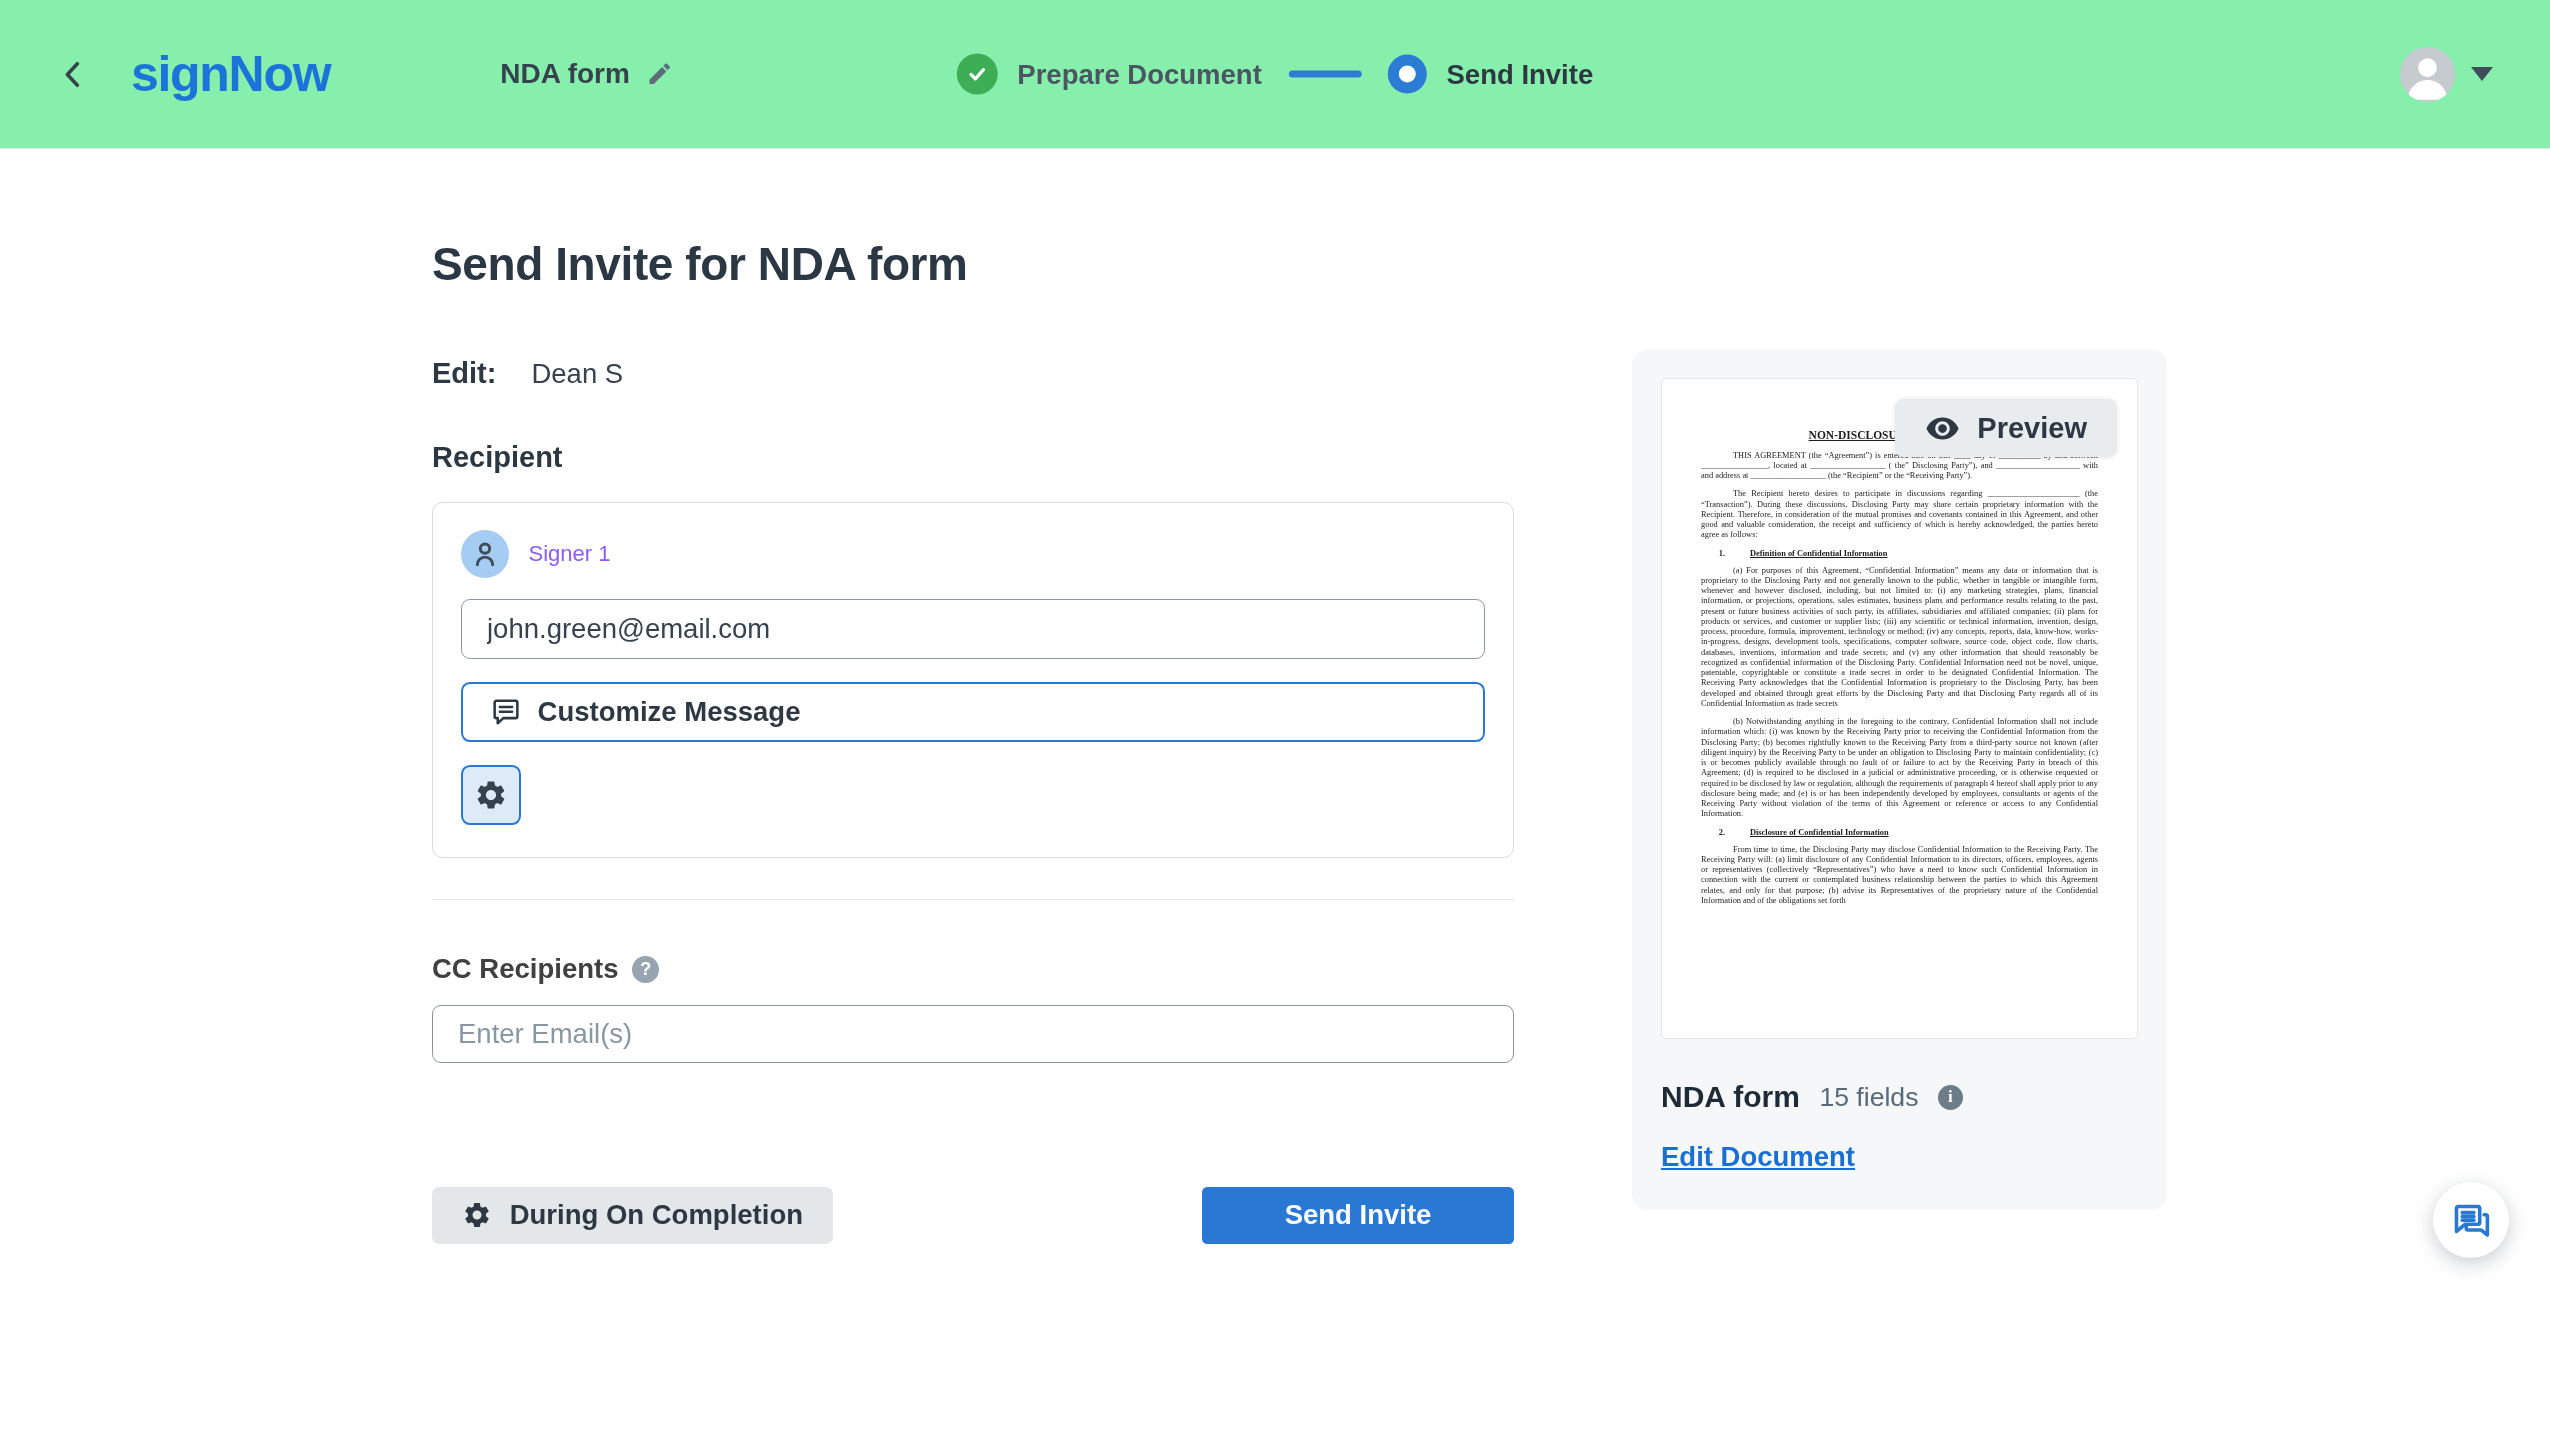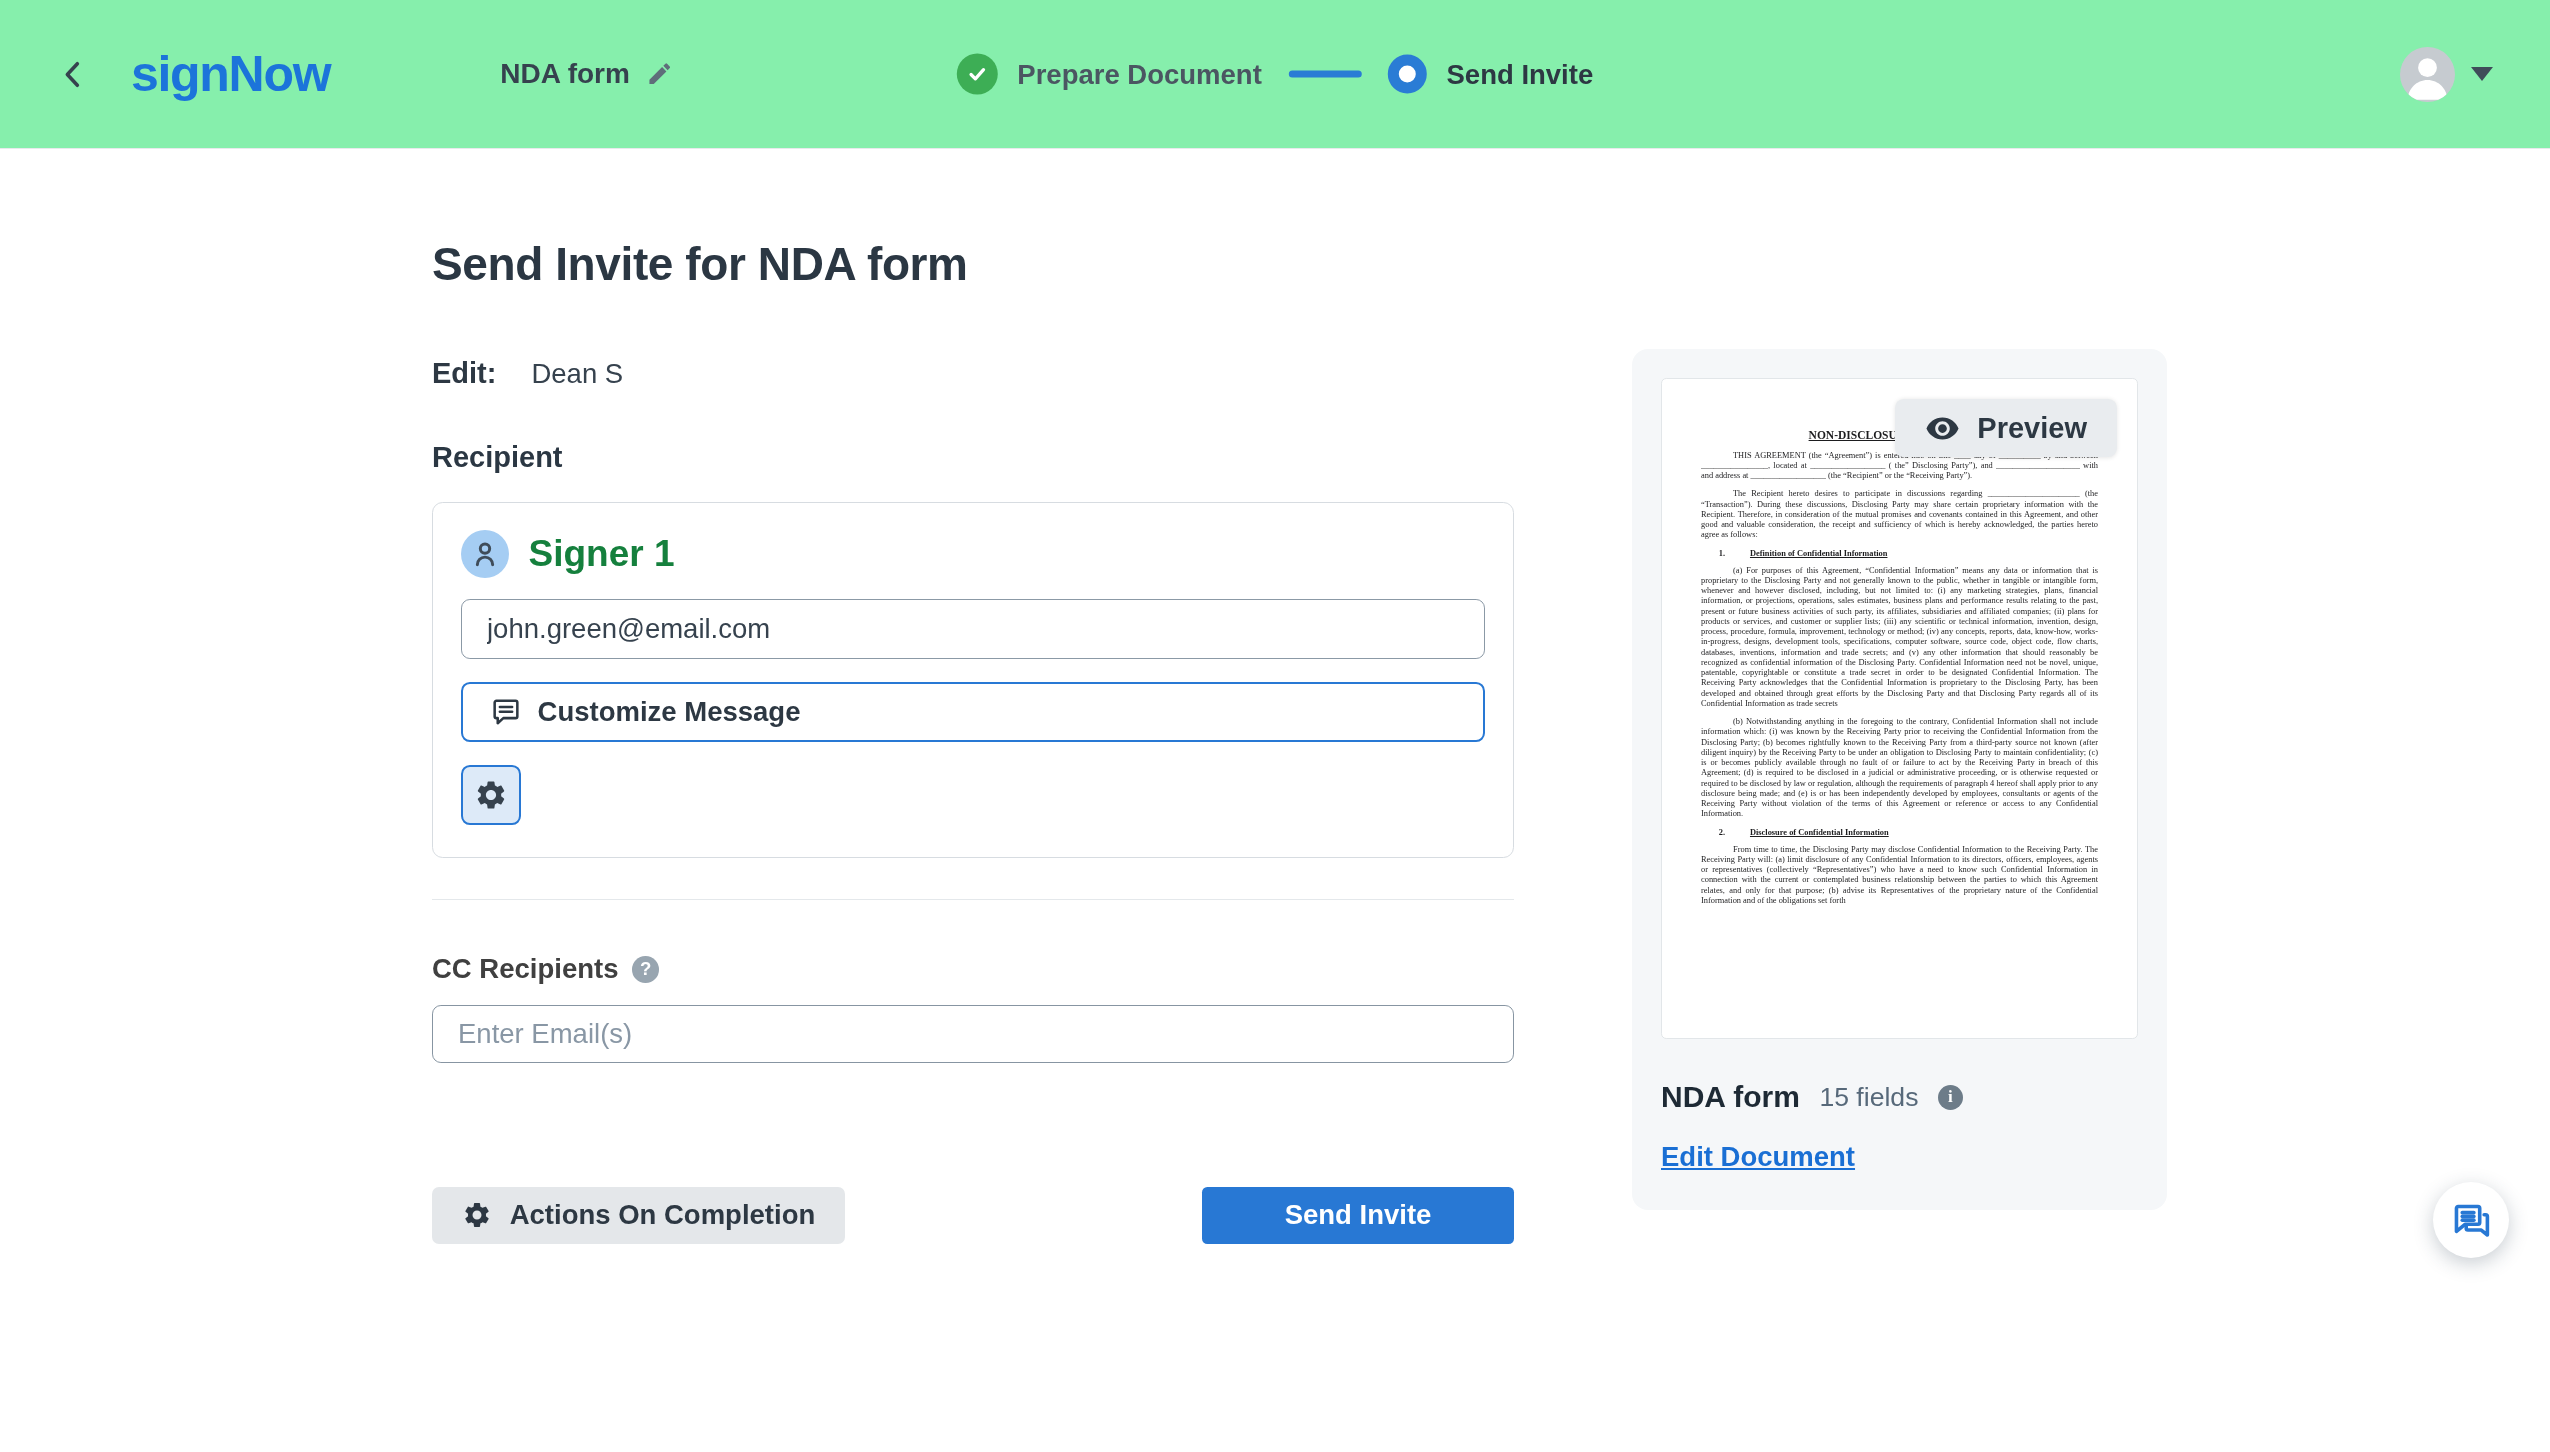--- a/index.html
+++ b/index.html
@@ -35,21 +35,21 @@
   .page-title { font-size:46px; font-weight:700; color:#2b3743; letter-spacing:-0.4px; }
   .from-row { margin-top:66px; display:flex; align-items:baseline; gap:35px; }
   .from-label { font-size:29px; font-weight:700; color:#2d3843; }
   .from-value { font-size:27.5px; color:#36424e; }
   .recipient-label { margin-top:51px; font-size:29px; font-weight:700; color:#2b3743; }
 
   .signer-card { margin-top:28px; border:1.8px solid #d7dce1; border-radius:10.6px; padding:26.6px 28px 32px; }
   .signer-head { display:flex; align-items:center; gap:19.5px; }
   .signer-avatar { width:48px; height:48px; border-radius:50%; background:#a5cdf3; display:flex; align-items:center; justify-content:center; }
   .signer-avatar svg { width:34px; height:34px; }
-  .signer-label { font-size:37px; font-weight:700; color:#15803d; }
+  .signer-label { font-size:22px; font-weight:400; color:#8b5cf6; }
   .signer-row { margin-top:21px; display:flex; gap:23px;flex-direction:column; }
   .email-input { flex:1 1 auto; height:60px; border:1.8px solid #8b99a6; border-radius:8.9px; padding:0 25px; font-size:27.5px; color:#36424e; font-family:inherit; background:#fff; }
   .customize-btn { flex:0 0 auto; display:flex; align-items:center; gap:16px; height:60px; padding:0 26.6px; background:#fff; border:2.7px solid #2878d4; border-radius:8.9px; font-size:27.5px; font-weight:600; color:#2d3843; cursor:pointer; font-family:inherit; }
   .customize-btn svg { width:32px; height:32px; }
   .gear-btn { flex:0 0 auto; width:60px; height:60px; background:#ddeaf8; border:2.7px solid #2878d4; border-radius:8.9px; display:flex; align-items:center; justify-content:center; cursor:pointer; }
   .gear-btn svg { width:34px; height:34px; fill:#36424e; }
 
   .divider { margin-top:41px; height:1.8px; background:#e4e8eb; border:none; }
 
   .cc-label-row { margin-top:53px; display:flex; align-items:center; gap:14px; }
@@ -184,21 +184,21 @@
     </div>
     <input class="cc-input" type="text" placeholder="Enter Email(s)" style="">
 
     <div class="actions-row">
       <button class="actions-btn">
         <span style="display:flex;">
           <svg viewBox="0 0 24 24">
               <path d="M19.14 12.94c.04-.3.06-.61.06-.94 0-.32-.02-.64-.07-.94l2.03-1.58c.18-.14.23-.41.12-.61l-1.92-3.32c-.12-.22-.37-.29-.59-.22l-2.39.96c-.5-.38-1.03-.7-1.62-.94l-.36-2.54c-.04-.24-.24-.41-.48-.41h-3.84c-.24 0-.43.17-.47.41l-.36 2.54c-.59.24-1.13.57-1.62.94l-2.39-.96c-.22-.08-.47 0-.59.22L2.74 8.87c-.12.21-.08.47.12.61l2.03 1.58c-.05.3-.09.63-.09.94s.02.64.07.94l-2.03 1.58c-.18.14-.23.41-.12.61l1.92 3.32c.12.22.37.29.59.22l2.39-.96c.5.38 1.03.7 1.62.94l.36 2.54c.05.24.24.41.48.41h3.84c.24 0 .44-.17.47-.41l.36-2.54c.59-.24 1.13-.56 1.62-.94l2.39.96c.22.08.47 0 .59-.22l1.92-3.32c.12-.22.07-.47-.12-.61l-2.01-1.58zM12 15.6c-1.98 0-3.6-1.62-3.6-3.6s1.62-3.6 3.6-3.6 3.6 1.62 3.6 3.6-1.62 3.6-3.6 3.6z"></path>
             </svg>
         </span>
-        <span>Actions On Completion</span>
+        <span>During On Completion</span>
       </button>
       <button class="send-btn">Send Invite</button>
     </div>
   </section>
 
   <aside class="preview-col">
     <button class="preview-btn">
       <span style="display:flex;">
         <svg viewBox="0 0 24 24" fill-rule="evenodd">
             <path d="M12 4.5C7 4.5 2.73 7.61 1 12c1.73 4.39 6 7.5 11 7.5s9.27-3.11 11-7.5c-1.73-4.39-6-7.5-11-7.5zM12 17c-2.76 0-5-2.24-5-5s2.24-5 5-5 5 2.24 5 5-2.24 5-5 5zm0-8c-1.66 0-3 1.34-3 3s1.34 3 3 3 3-1.34 3-3-1.34-3-3-3z"></path>

